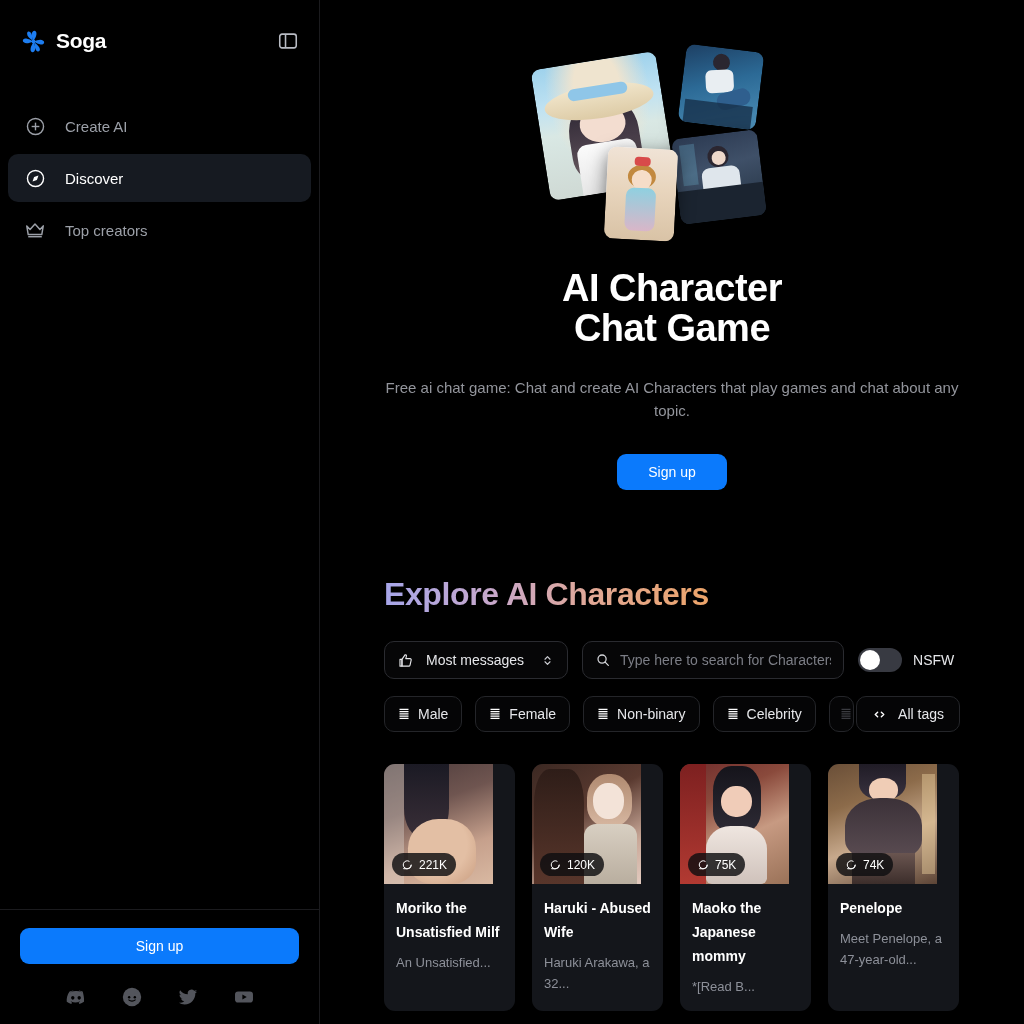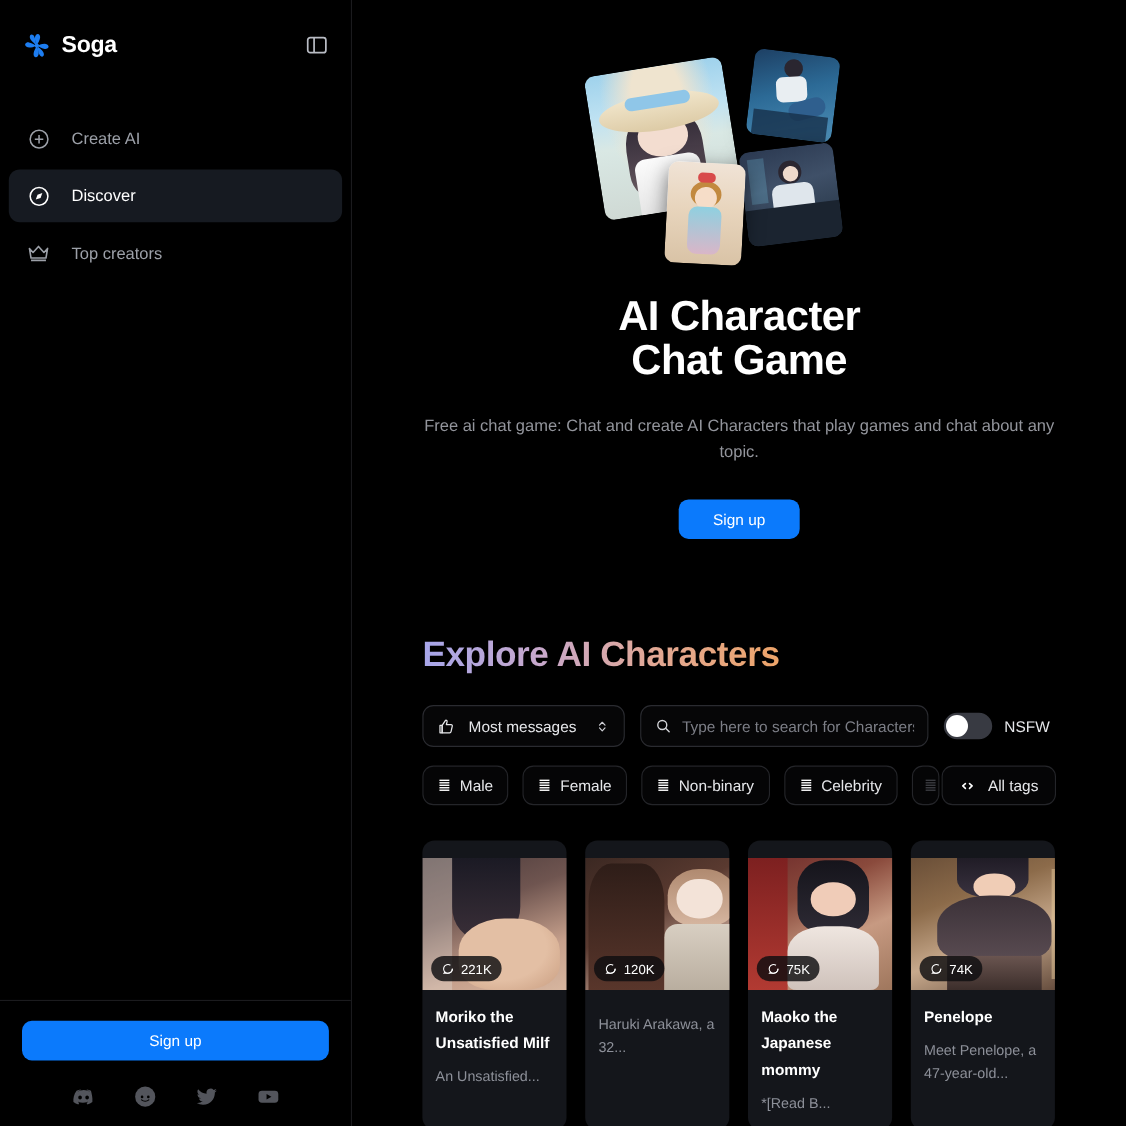--- a/index.html
+++ b/index.html
@@ -119,21 +119,21 @@
   .tag.cut { overflow: hidden; width: 22px; padding-left: 10px; color: transparent; }
   .alltags {
     height: 36px; border: 1px solid #242529; border-radius: 10px;
     display: flex; align-items: center; gap: 11px; padding: 0 15px;
     color: #e6e7ea; font-size: 14px; cursor: pointer; background: #050506;
     position: absolute; right: 0; top: 0;
   }
 
   .grid { display: grid; grid-template-columns: repeat(4, 131px); gap: 17px; margin-top: 32px; }
   .ccard { width: 131px; border-radius: 11px; overflow: hidden; background: #14161b; cursor: pointer; }
-  .ccard .thumb { width: 149px; height: 120px; position: relative; margin-top: 16px; }
+  .ccard .thumb { width: 109px; height: 120px; position: relative; }
   .badge {
     position: absolute; left: 8px; bottom: 8px; height: 23px;
     background: rgba(14,14,16,.82); border-radius: 12px;
     display: flex; align-items: center; gap: 6px; padding: 0 9px;
     color: #fff; font-size: 12px; font-weight: 500;
   }
   .ccard .body { padding: 12px 12px 14px 12px; }
   .ccard .cname { font-size: 14px; line-height: 24px; font-weight: 700; color: #fff; }
   .ccard .cdesc { margin-top: 8px; font-size: 13px; line-height: 21px; color: #8d9099; }
 
@@ -431,20 +431,21 @@
               <span>
                 <svg viewBox="0 0 24 24" width="12" height="12" fill="none" stroke="#fff" stroke-width="2">
                     <path d="M20.5 11.5a8 8 0 1 1-3.6-6.6"></path>
                     <path d="M20.5 11.5a8 8 0 0 1-8 8H5.2l2.2-2.6"></path>
                   </svg>
               </span>
               <span>120K</span>
             </div>
           </div>
           <div class="body">
+            <div class="cname">Haruki - Abused Wife</div>
             <div class="cdesc">Haruki Arakawa, a 32...</div>
           </div>
         </div>
 
         <div class="ccard">
           <div class="thumb" style="background:linear-gradient(155deg,#6e2b2b 0%,#8a4a3c 30%,#c79a82 60%,#9a7258 100%);">
             <div style="position:absolute;left:0;top:0;width:24%;height:100%;background:linear-gradient(180deg,#7d2020,#b23a32);"></div>
             <div style="position:absolute;left:30%;top:2%;width:44%;height:54%;background:linear-gradient(180deg,#15141b,#2d2a34);border-radius:38% 38% 30% 30%;"></div>
             <div style="position:absolute;left:38%;top:18%;width:28%;height:26%;background:#f0ccb8;border-radius:48%;"></div>
             <div style="position:absolute;left:24%;top:52%;width:56%;height:48%;background:linear-gradient(180deg,#efe6e0,#cfc2bb);border-radius:40% 40% 10% 10%;"></div>

